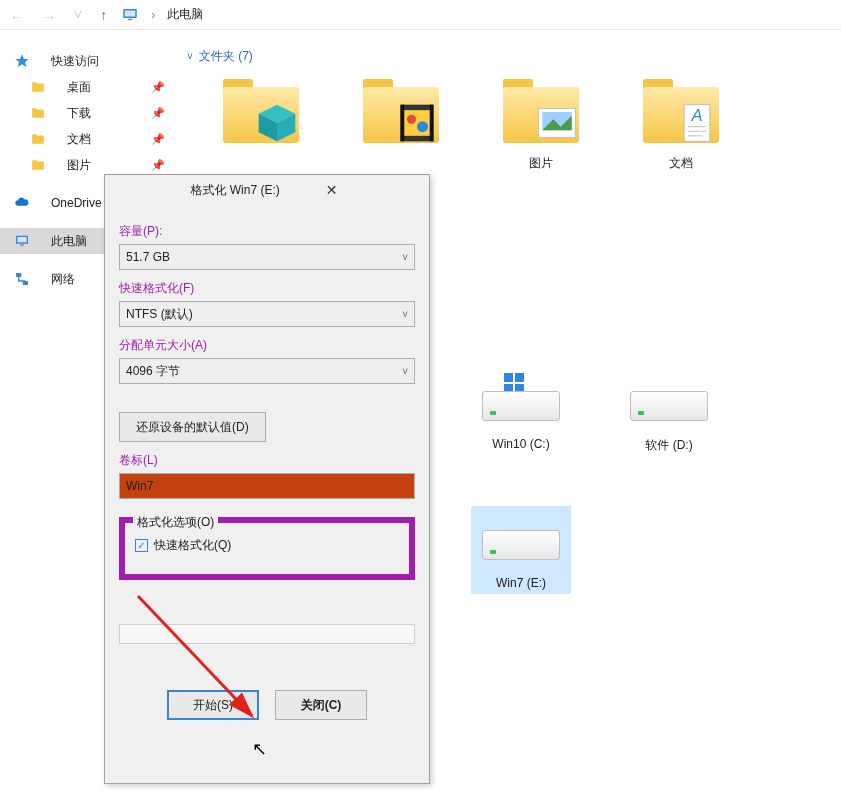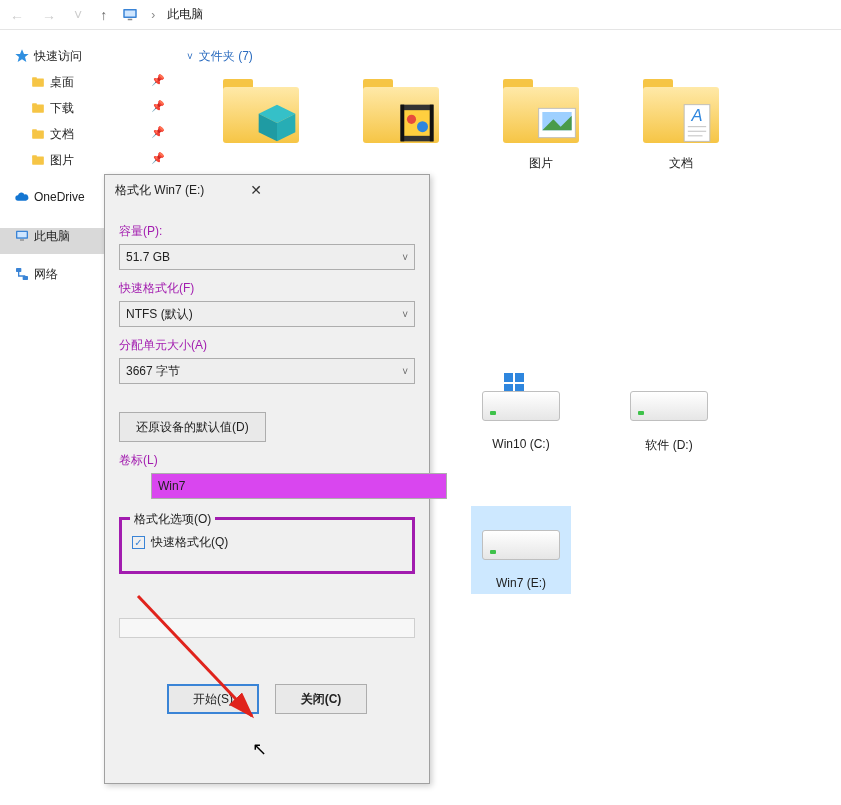--- a/index.html
+++ b/index.html
@@ -9,21 +9,21 @@
   .topbar { display: flex; align-items: center; height: 30px; padding: 0 6px; border-bottom: 1px solid #e5e5e5; gap: 10px; }
   .navarrow { color: #ccc; font-size: 14px; padding: 0 4px; }
   .navarrow.up { color: #666; }
   .crumb-icon { width: 18px; height: 18px; display: inline-flex; align-items: center; justify-content: center; }
   .crumb-sep { color: #888; padding: 0 2px; }
   .crumb-text { color: #222; }
 
   
   .main { display: flex; height: calc(100% - 30px); }
   .sidebar { width: 175px; padding-top: 18px; }
-  .side-item { display: flex; align-items: flex-start; height: 26px; padding-left: 14px; gap: 4px; position: relative; }
+  .side-item { display: flex; align-items: center; height: 26px; padding-left: 14px; gap: 21px; position: relative; }
   .side-item.selected { background: #d9d9d9; }
   .side-icon { width: 16px; height: 16px; display: flex; align-items: center; justify-content: center; }
   .pin { position: absolute; right: 10px; color: #888; font-size: 11px; }
   .side-group { margin-bottom: 12px; }
 
   .content { flex: 1; padding: 14px 0 0 6px; position: relative; }
   .group-head { color: #2a6bbf; font-size: 12px; padding: 4px 0 10px 6px; display: flex; align-items: center; gap: 6px; }
   .group-head .chev { font-size: 10px; }
 
   .folders, .drives { display: flex; gap: 40px; flex-wrap: wrap; padding-left: 30px; }
@@ -36,32 +36,32 @@
   .foldershape .back { position: absolute; left: 2px; top: 8px; width: 76px; height: 56px; background: linear-gradient(#ffe9a8,#f6c545); border-radius: 3px; }
   .foldershape .tab { position: absolute; left: 2px; top: 0; width: 30px; height: 12px; background: #f6c545; border-radius: 2px 2px 0 0; }
   .overlay-img { position: absolute; right: 2px; bottom: 2px; width: 44px; height: 44px; }
   .drive { width: 90px; height: 58px; position: relative; }
   .drive .body { position: absolute; left: 6px; top: 20px; width: 78px; height: 30px; background: linear-gradient(#fff,#e6e6e6); border: 1px solid #bfbfbf; border-radius: 3px; }
   .drive .led { position: absolute; left: 14px; top: 40px; width: 6px; height: 4px; background: #3ec24a; border-radius: 1px; }
   .drive .winlogo { position: absolute; left: 24px; top: 0; width: 28px; height: 24px; }
 
   
   .dialog { position: absolute; left: 104px; top: 174px; width: 326px; height: 610px; background: #f0f0f0; border: 1px solid #a0a0a0; box-shadow: 2px 2px 6px rgba(0,0,0,.2); padding: 0; }
-  .titlebar { display: flex; align-items: center; justify-content: flex-start; height: 30px; padding: 0 10px; font-size: 12px; color: #222; gap: 40px; }
+  .titlebar { display: flex; align-items: center; justify-content: center; height: 30px; padding: 0 10px; font-size: 12px; color: #222; gap: 40px; }
   .close { font-size: 14px; color: #333; padding: 0 6px; cursor: default; }
   .dbody { padding: 8px 14px; }
   .lbl { font-size: 12px; color: #a21caf; margin: 10px 0 4px; }
   .sel, .txt { width: 100%; height: 26px; border: 1px solid #adadad; background: #eee; font-size: 12px; padding: 0 6px; display: flex; align-items: center; justify-content: space-between; }
-  .txt { background: #d946ef; margin-left: 32px; }
+  .txt { background: #c2410c; }
   .sel .caret { color: #666; font-size: 10px; }
   .btn { height: 30px; border: 1px solid #adadad; background: #e9e9e9; font-size: 12px; padding: 0 16px; display: inline-flex; align-items: center; justify-content: center; }
   .btn.primary { border: 2px solid #3a84d6; }
   .btnrow { display: flex; gap: 16px; justify-content: center; margin-top: 46px; }
   .restore-row { display:flex; margin: 28px 0 6px; }
-  .fieldset { border: 3px solid #a21caf; padding: 14px 10px 20px; margin-top: 6px; position: relative; }
+  .fieldset { border: 6px solid #a21caf; padding: 14px 10px 20px; margin-top: 6px; position: relative; }
   .fieldset .legend { position: absolute; top: -9px; left: 8px; background: #f0f0f0; padding: 0 4px; font-size: 12px; color: #222; }
   .chk { display: flex; align-items: center; gap: 6px; font-size: 12px; }
   .chkbox { width: 13px; height: 13px; border: 1px solid #3a84d6; display: flex; align-items: center; justify-content: center; color: #3a84d6; font-size: 10px; }
   .progress { height: 20px; border: 1px solid #cfcfcf; background: #f7f7f7; margin-top: 44px; }
 
   
   .arrow { position: absolute; left: 132px; top: 590px; pointer-events: none; }
 
   
   .cursor { position: absolute; left: 252px; top: 738px; font-size: 18px; color: #000; pointer-events:none; }
@@ -309,21 +309,21 @@
     </div>
 
     <div class="lbl">快速格式化(F)</div>
     <div class="sel">
       <span>NTFS (默认)</span>
       <span class="caret">˅</span>
     </div>
 
     <div class="lbl">分配单元大小(A)</div>
     <div class="sel">
-      <span>3667 字节</span>
+      <span>4096 字节</span>
       <span class="caret">˅</span>
     </div>
 
     <div class="restore-row">
       <div class="btn">
         <span>还原设备的默认值(D)</span>
       </div>
     </div>
 
     <div class="lbl">卷标(L)</div>

